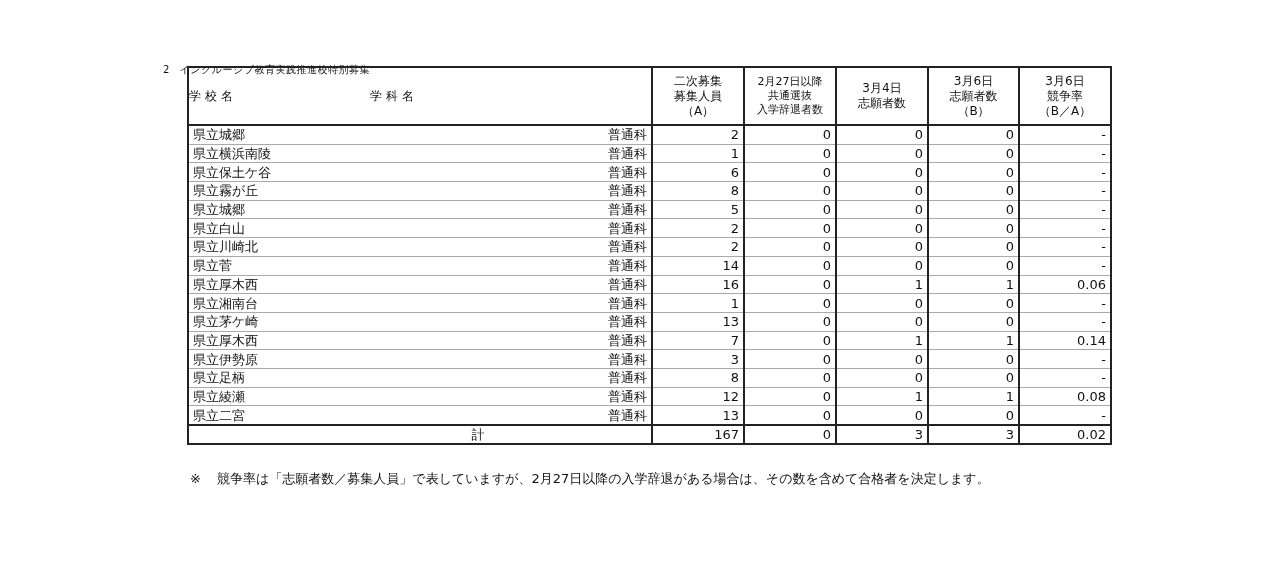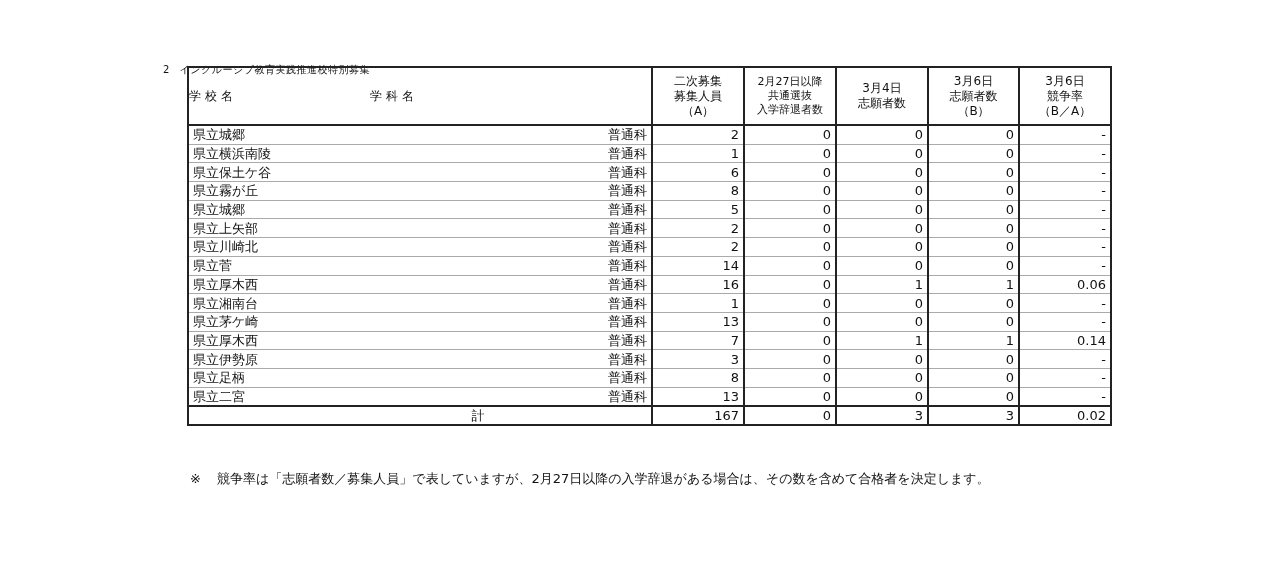--- a/index.html
+++ b/index.html
@@ -137,21 +137,21 @@
       <tr>
         <td class="school">県立城郷</td>
         <td class="dept">普通科</td>
         <td class="num">5</td>
         <td class="num">0</td>
         <td class="num">0</td>
         <td class="num">0</td>
         <td class="rate">-</td>
       </tr>
       <tr>
-        <td class="school">県立上矢部</td>
+        <td class="school">県立白山</td>
         <td class="dept">普通科</td>
         <td class="num">2</td>
         <td class="num">0</td>
         <td class="num">0</td>
         <td class="num">0</td>
         <td class="rate">-</td>
       </tr>
       <tr>
         <td class="school">県立川崎北</td>
         <td class="dept">普通科</td>
@@ -216,20 +216,29 @@
         <td class="rate">-</td>
       </tr>
       <tr>
         <td class="school">県立足柄</td>
         <td class="dept">普通科</td>
         <td class="num">8</td>
         <td class="num">0</td>
         <td class="num">0</td>
         <td class="num">0</td>
         <td class="rate">-</td>
+      </tr>
+      <tr>
+        <td class="school">県立綾瀬</td>
+        <td class="dept">普通科</td>
+        <td class="num">12</td>
+        <td class="num">0</td>
+        <td class="num">1</td>
+        <td class="num">1</td>
+        <td class="rate">0.08</td>
       </tr>
       <tr>
         <td class="school">県立二宮</td>
         <td class="dept">普通科</td>
         <td class="num">13</td>
         <td class="num">0</td>
         <td class="num">0</td>
         <td class="num">0</td>
         <td class="rate">-</td>
       </tr>

